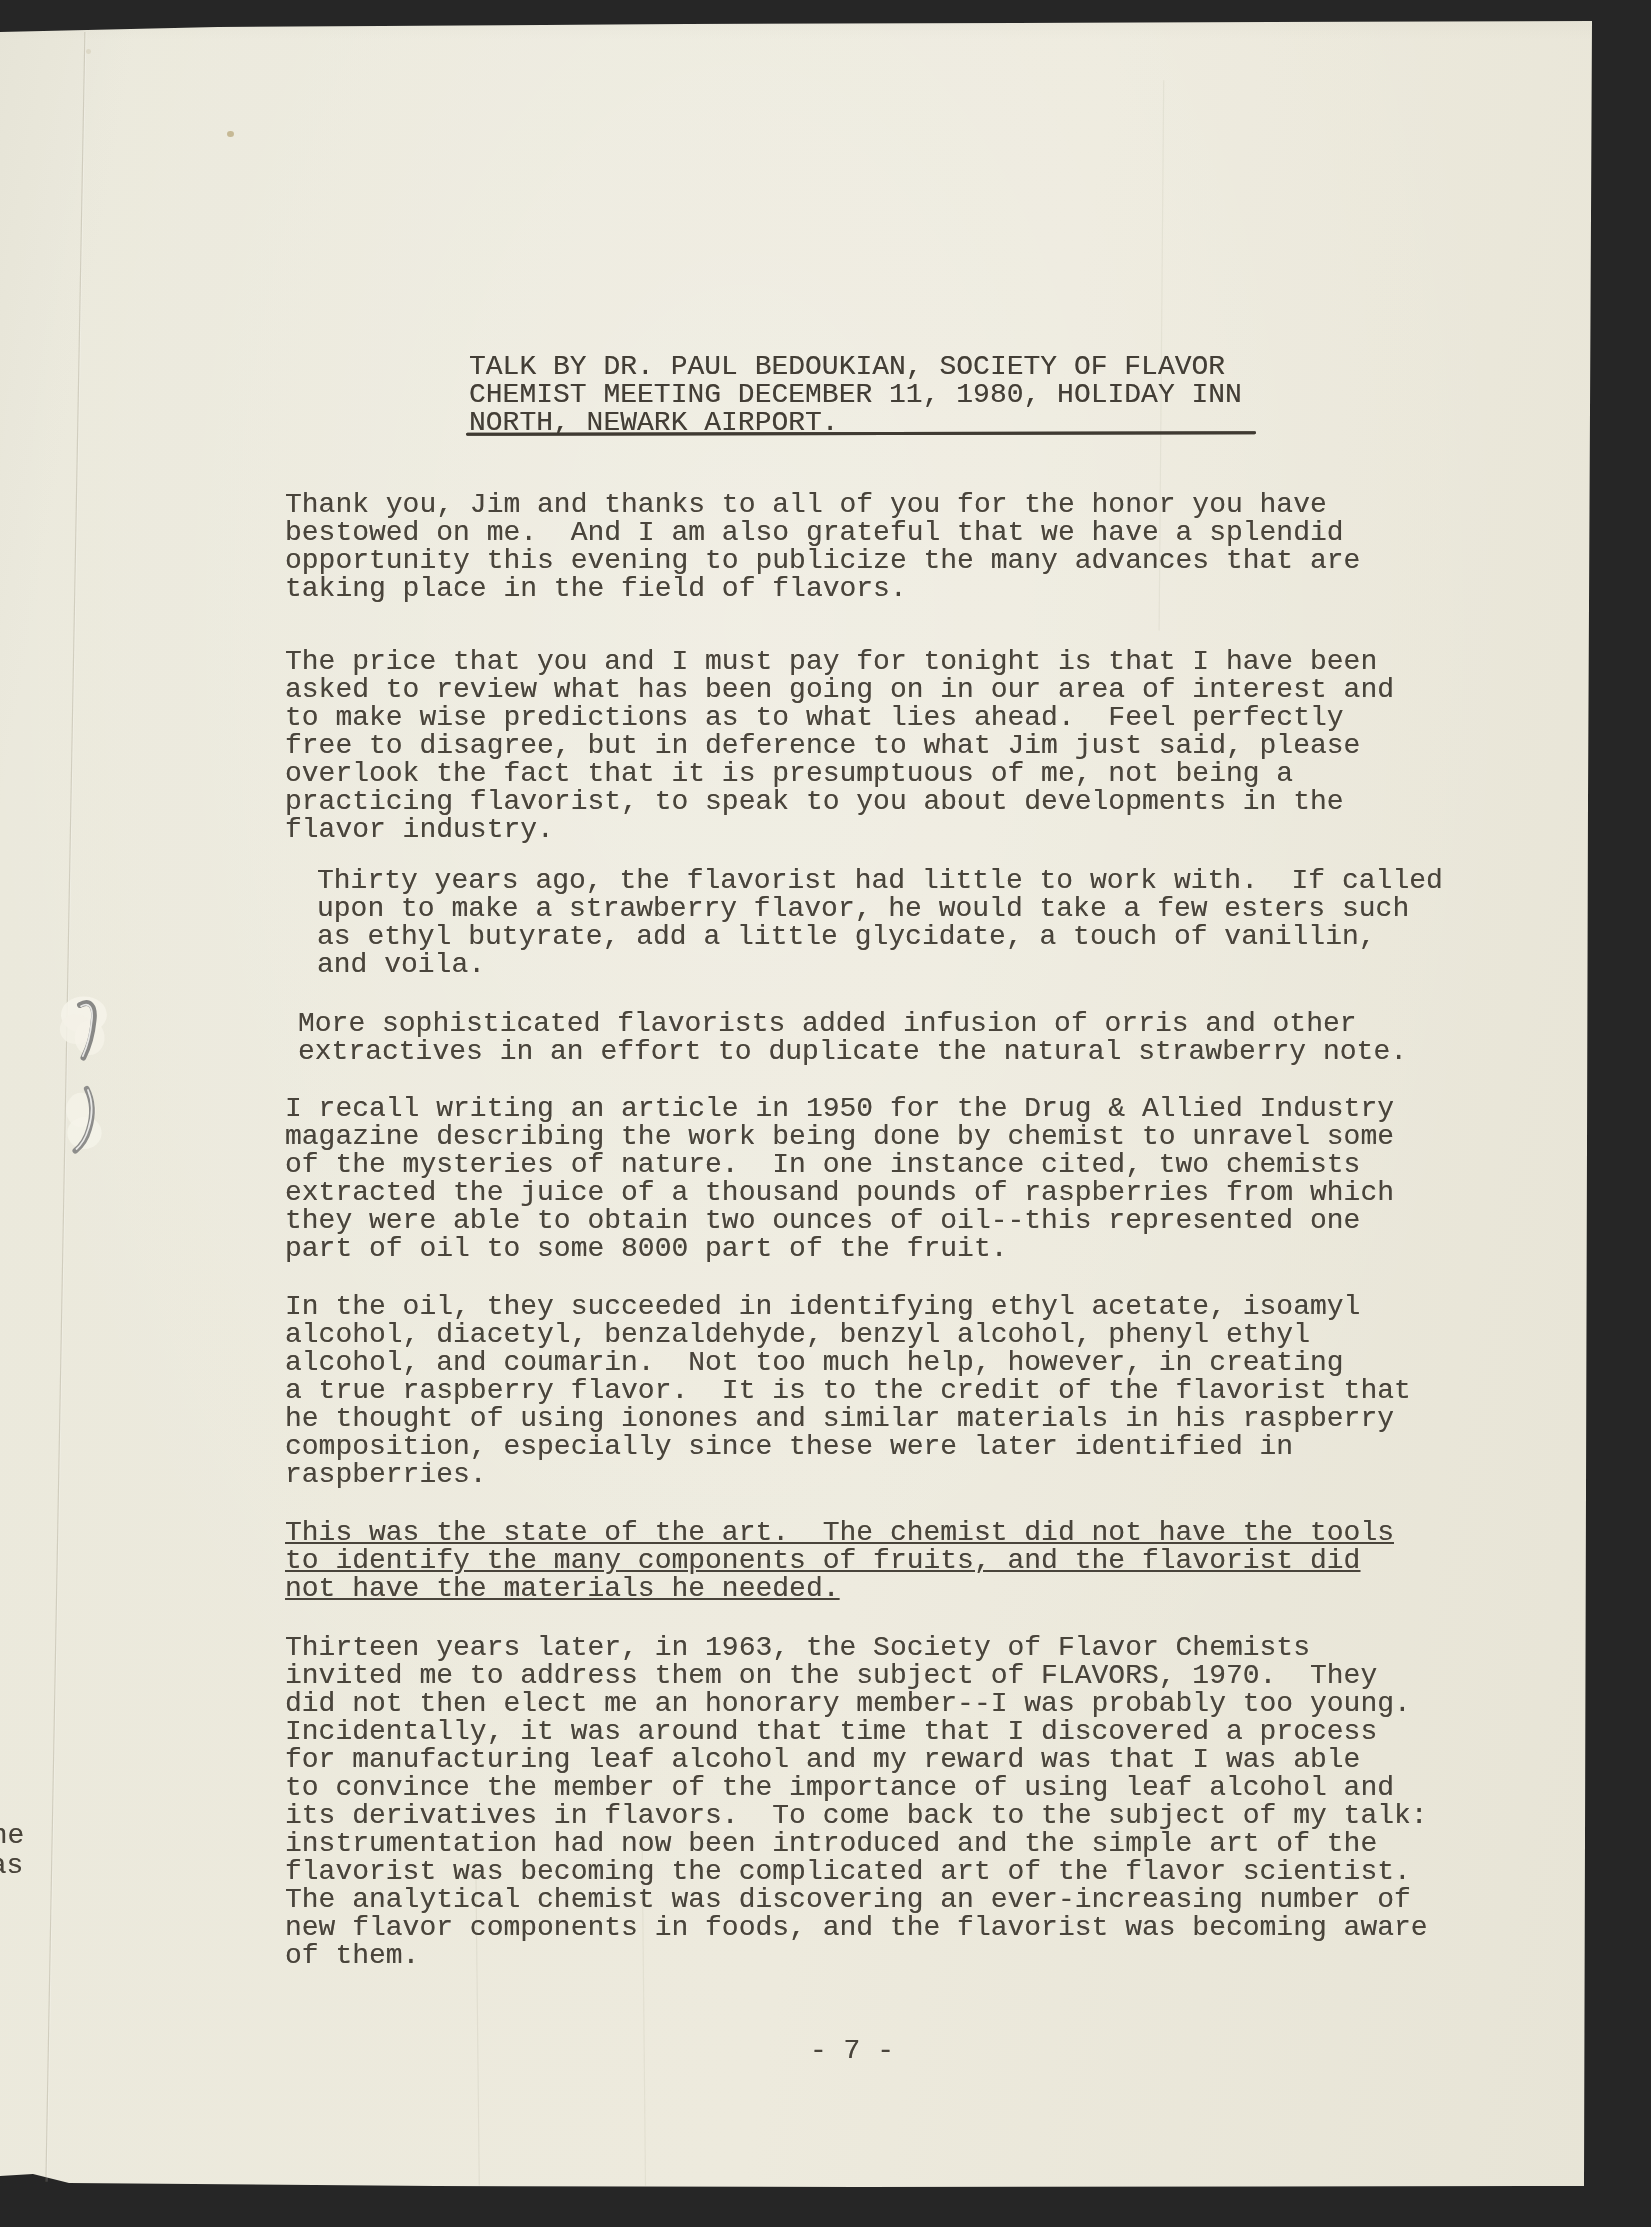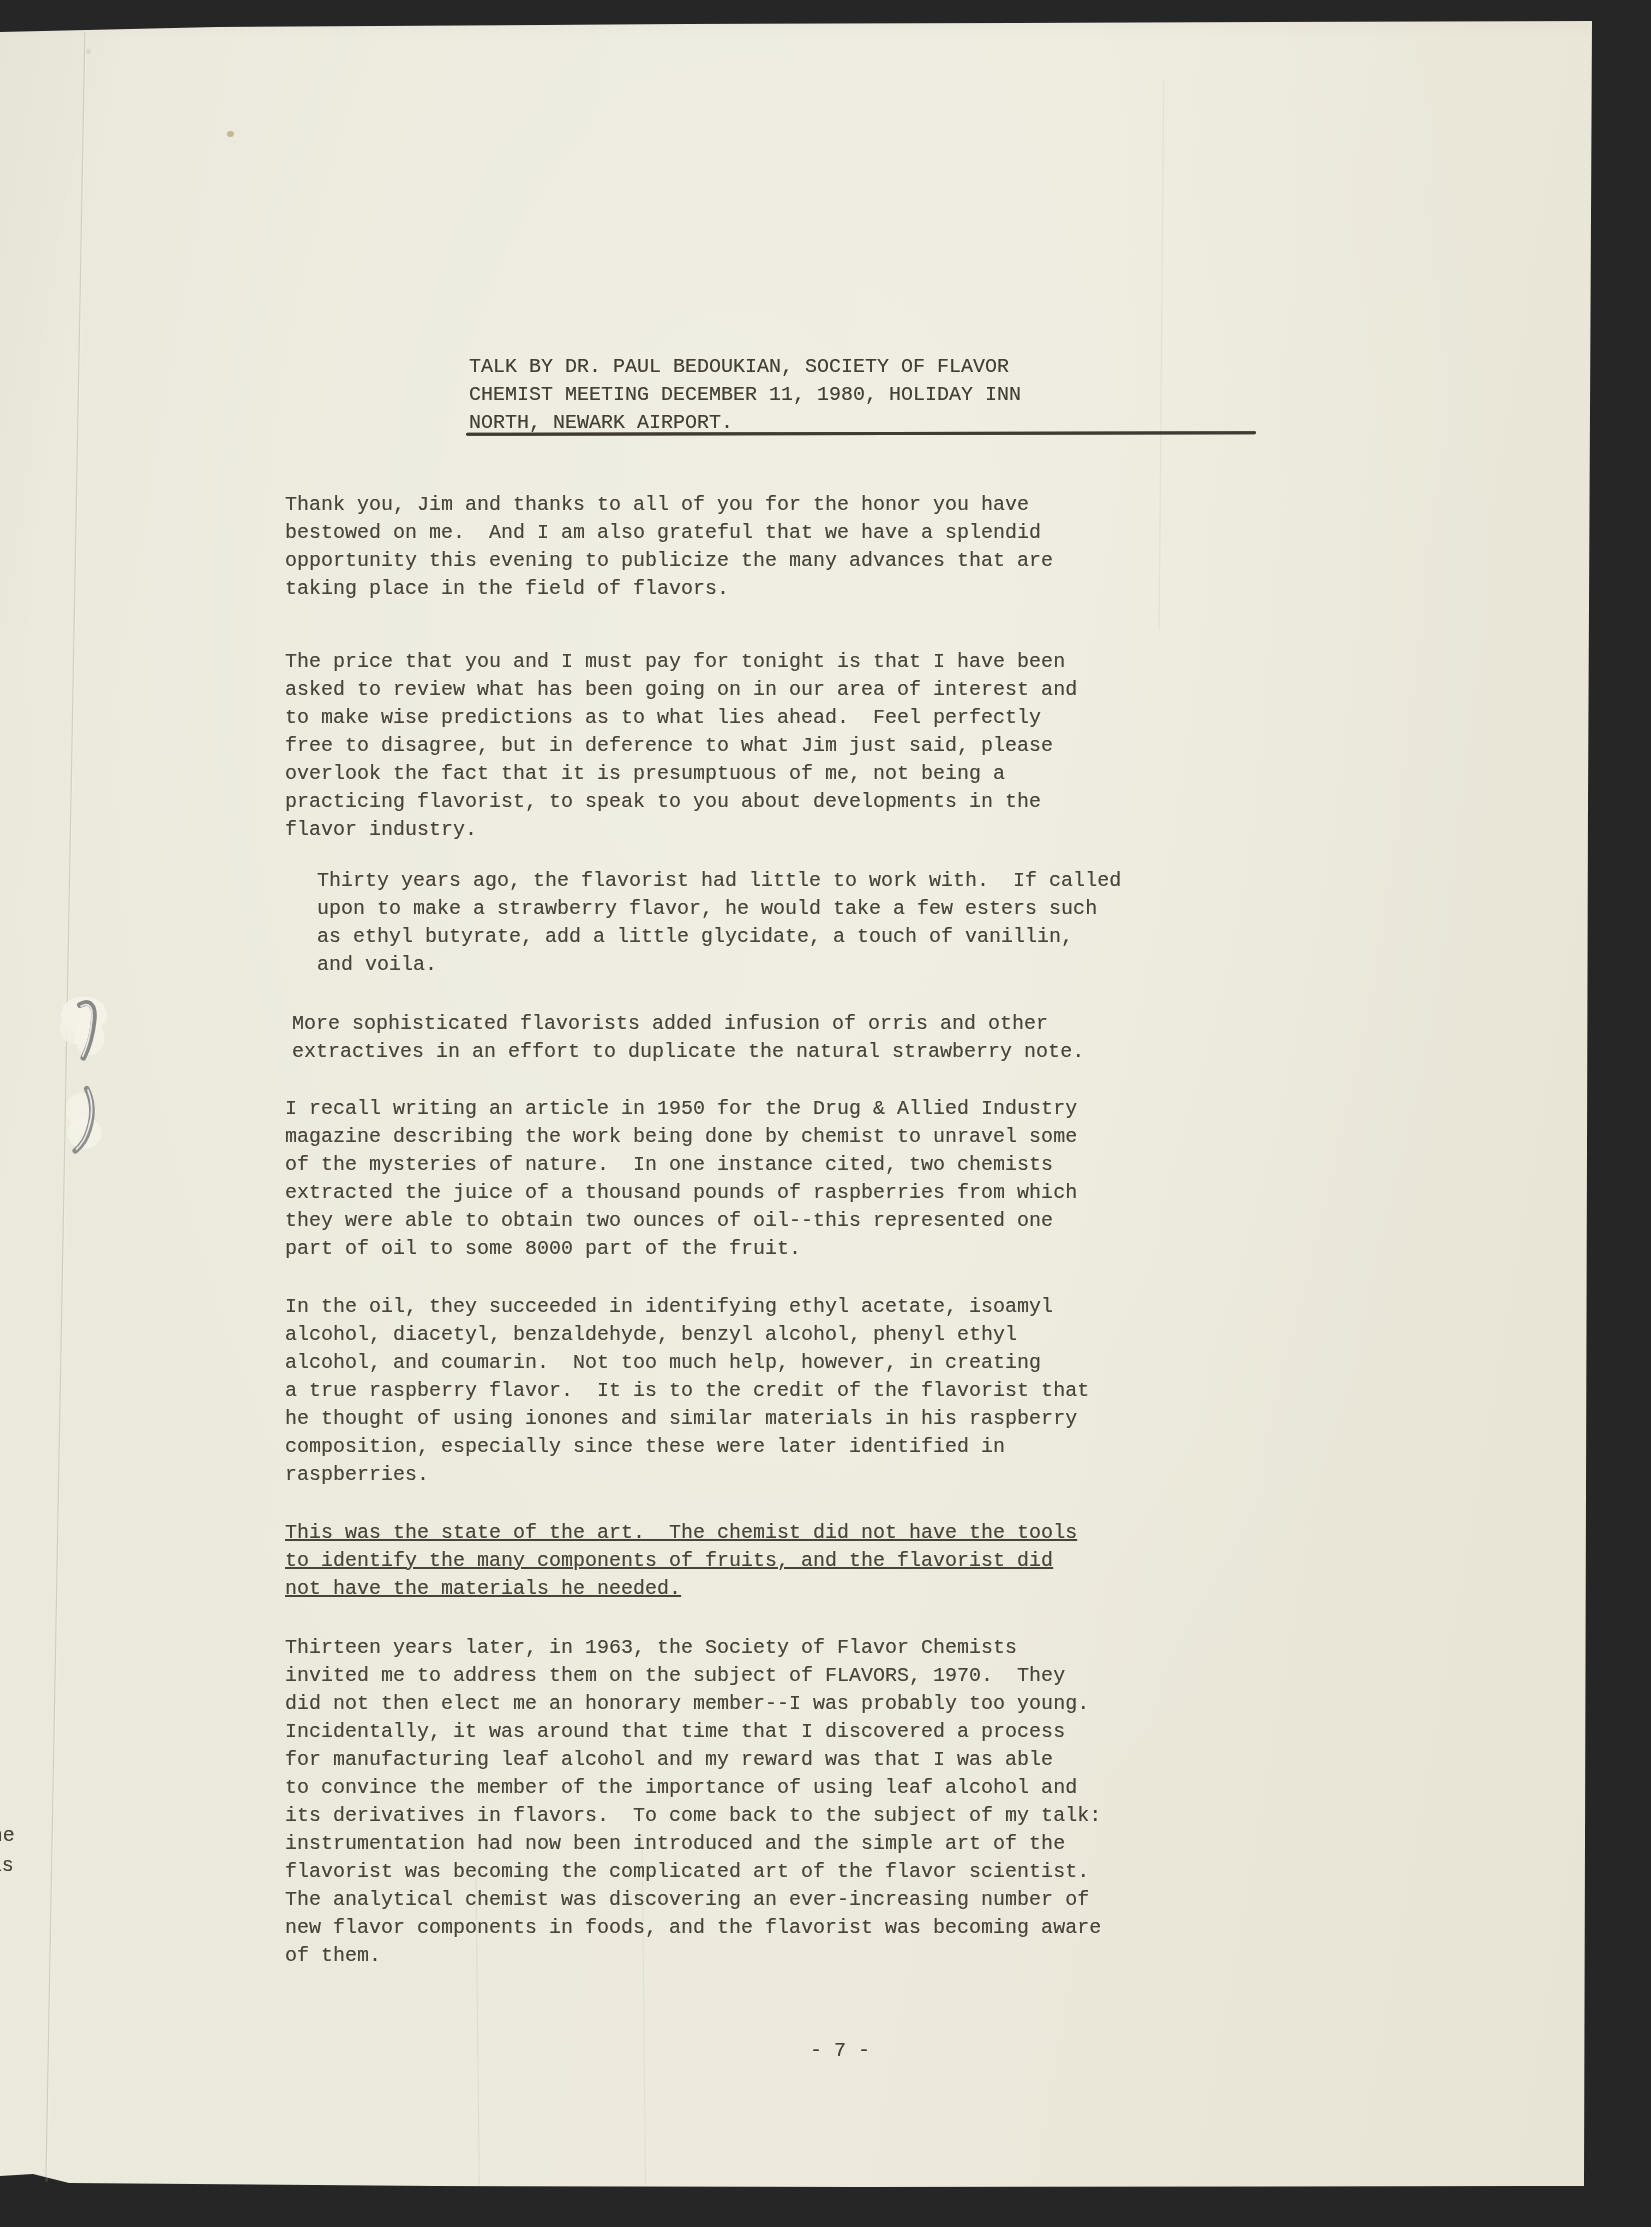--- a/index.html
+++ b/index.html
@@ -20,21 +20,21 @@
   .paper-shade{
     position:absolute;inset:0;pointer-events:none;
     background:
       linear-gradient(to left, rgba(60,55,40,0.10), rgba(60,55,40,0) 52px),
       linear-gradient(to bottom, rgba(60,55,40,0.06), rgba(60,55,40,0) 40px);
     clip-path:polygon(0px 32px,218px 27px,688px 24px,1592px 21px,1588px 803px,1584px 2186px,860px 2187px,436px 2186px,69px 2183px,33px 2174px,0px 2176px);
   }
   .txt{
     position:absolute;
     color:#49443b;
-    font-size:20px;
+    font-size:28px;
     line-height:28px;
     letter-spacing:0;
     white-space:pre-wrap;
     text-shadow:0 0 0.6px rgba(73,68,59,0.55);
   }
   .title{color:#433e36;}
   .underline{
     position:absolute;
     height:2.9px;
     background:#3f3a32;
@@ -93,21 +93,21 @@
 asked to review what has been going on in our area of interest and
 to make wise predictions as to what lies ahead.  Feel perfectly
 free to disagree, but in deference to what Jim just said, please
 overlook the fact that it is presumptuous of me, not being a
 practicing flavorist, to speak to you about developments in the
 flavor industry.</div>
 <div class="txt" style="left:285px;top:867px;margin-left:32px;">Thirty years ago, the flavorist had little to work with.  If called
 upon to make a strawberry flavor, he would take a few esters such
 as ethyl butyrate, add a little glycidate, a touch of vanillin,
 and voila.</div>
-<div class="txt" style="left:292px;top:1010px;">More sophisticated flavorists added infusion of orris and other
+<div class="txt" style="left:298px;top:1010px;">More sophisticated flavorists added infusion of orris and other
 extractives in an effort to duplicate the natural strawberry note.</div>
 <div class="txt" style="left:285px;top:1095px;">I recall writing an article in 1950 for the Drug &amp; Allied Industry
 magazine describing the work being done by chemist to unravel some
 of the mysteries of nature.  In one instance cited, two chemists
 extracted the juice of a thousand pounds of raspberries from which
 they were able to obtain two ounces of oil--this represented one
 part of oil to some 8000 part of the fruit.</div>
 <div class="txt" style="left:285px;top:1293px;">In the oil, they succeeded in identifying ethyl acetate, isoamyl
 alcohol, diacetyl, benzaldehyde, benzyl alcohol, phenyl ethyl
 alcohol, and coumarin.  Not too much help, however, in creating

